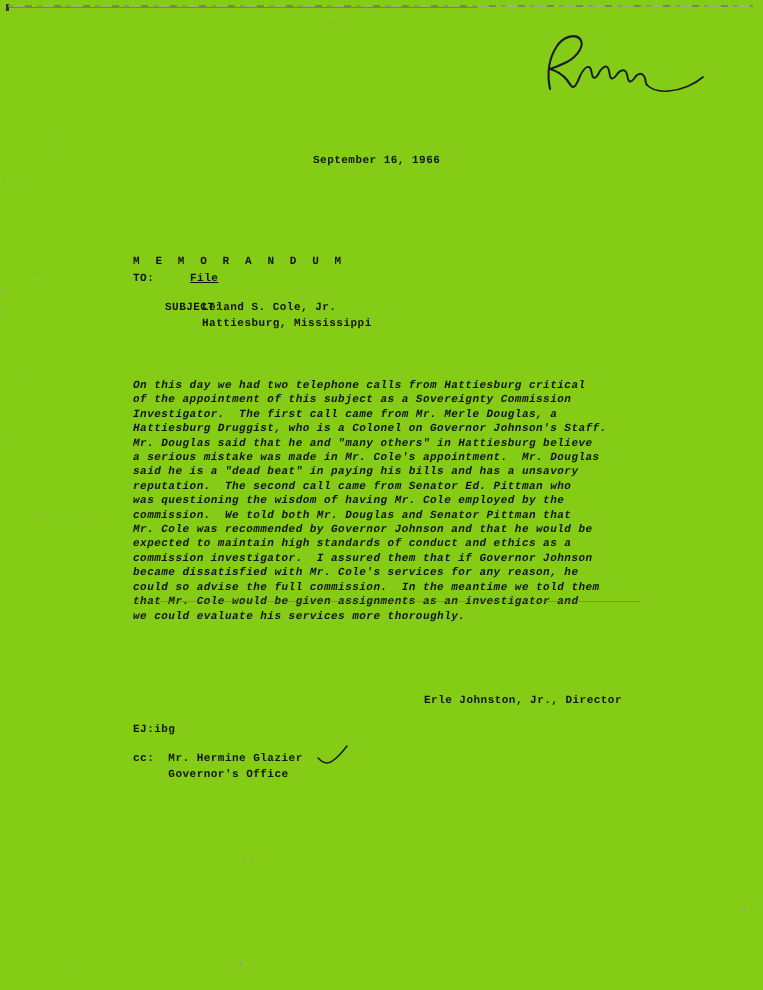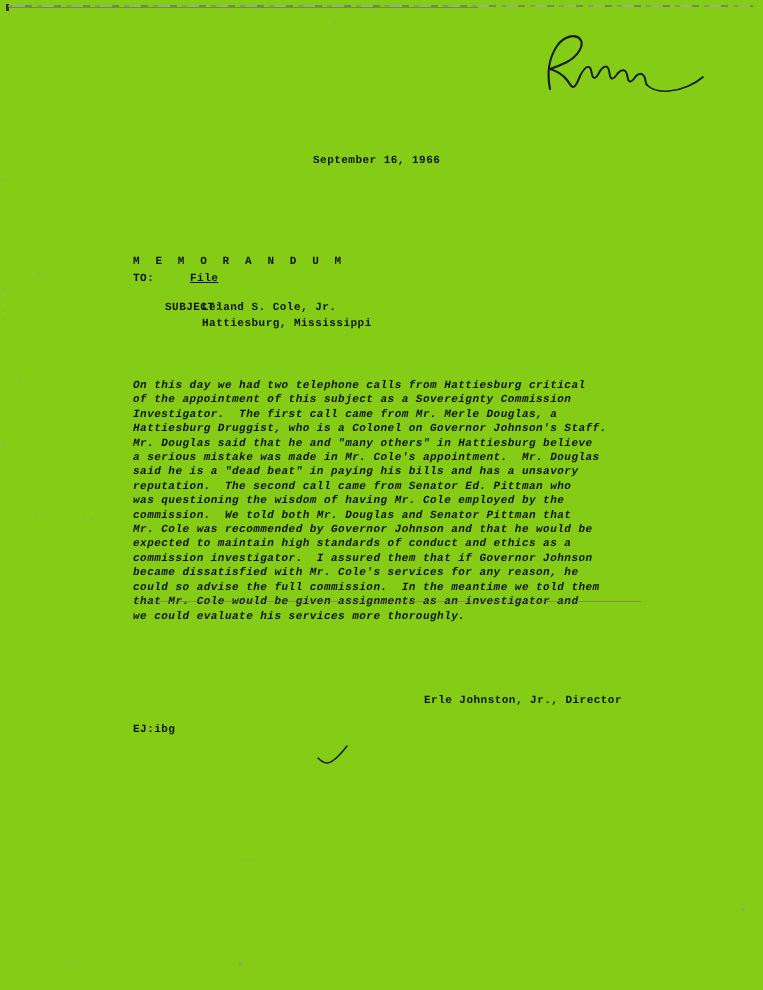--- a/index.html
+++ b/index.html
@@ -172,18 +172,20 @@
 became dissatisfied with Mr. Cole's services for any reason, he
 could so advise the full commission.  In the meantime we told them
 that Mr. Cole would be given assignments as an investigator and
 we could evaluate his services more thoroughly.</div>
   <div class="smudge-underline"></div>
 
   <div class="typed" id="signature-line">Erle Johnston, Jr., Director</div>
 
   <div class="typed" id="initials-line">EJ:ibg</div>
 
+  <div class="typed" id="cc-block">cc:  Mr. Hermine Glazier
+     Governor's Office</div>
 
   <svg class="handwriting" id="cc-checkmark" width="34" height="26" viewBox="0 0 34 26">
     <path d="M2 14 C 5 17, 8 19, 11 19 C 16 19, 24 11, 31 2" fill="none" stroke="#1a1a2a" stroke-width="1.5" stroke-linecap="round"></path>
   </svg>
 
 </div>
 
 </body></html>

